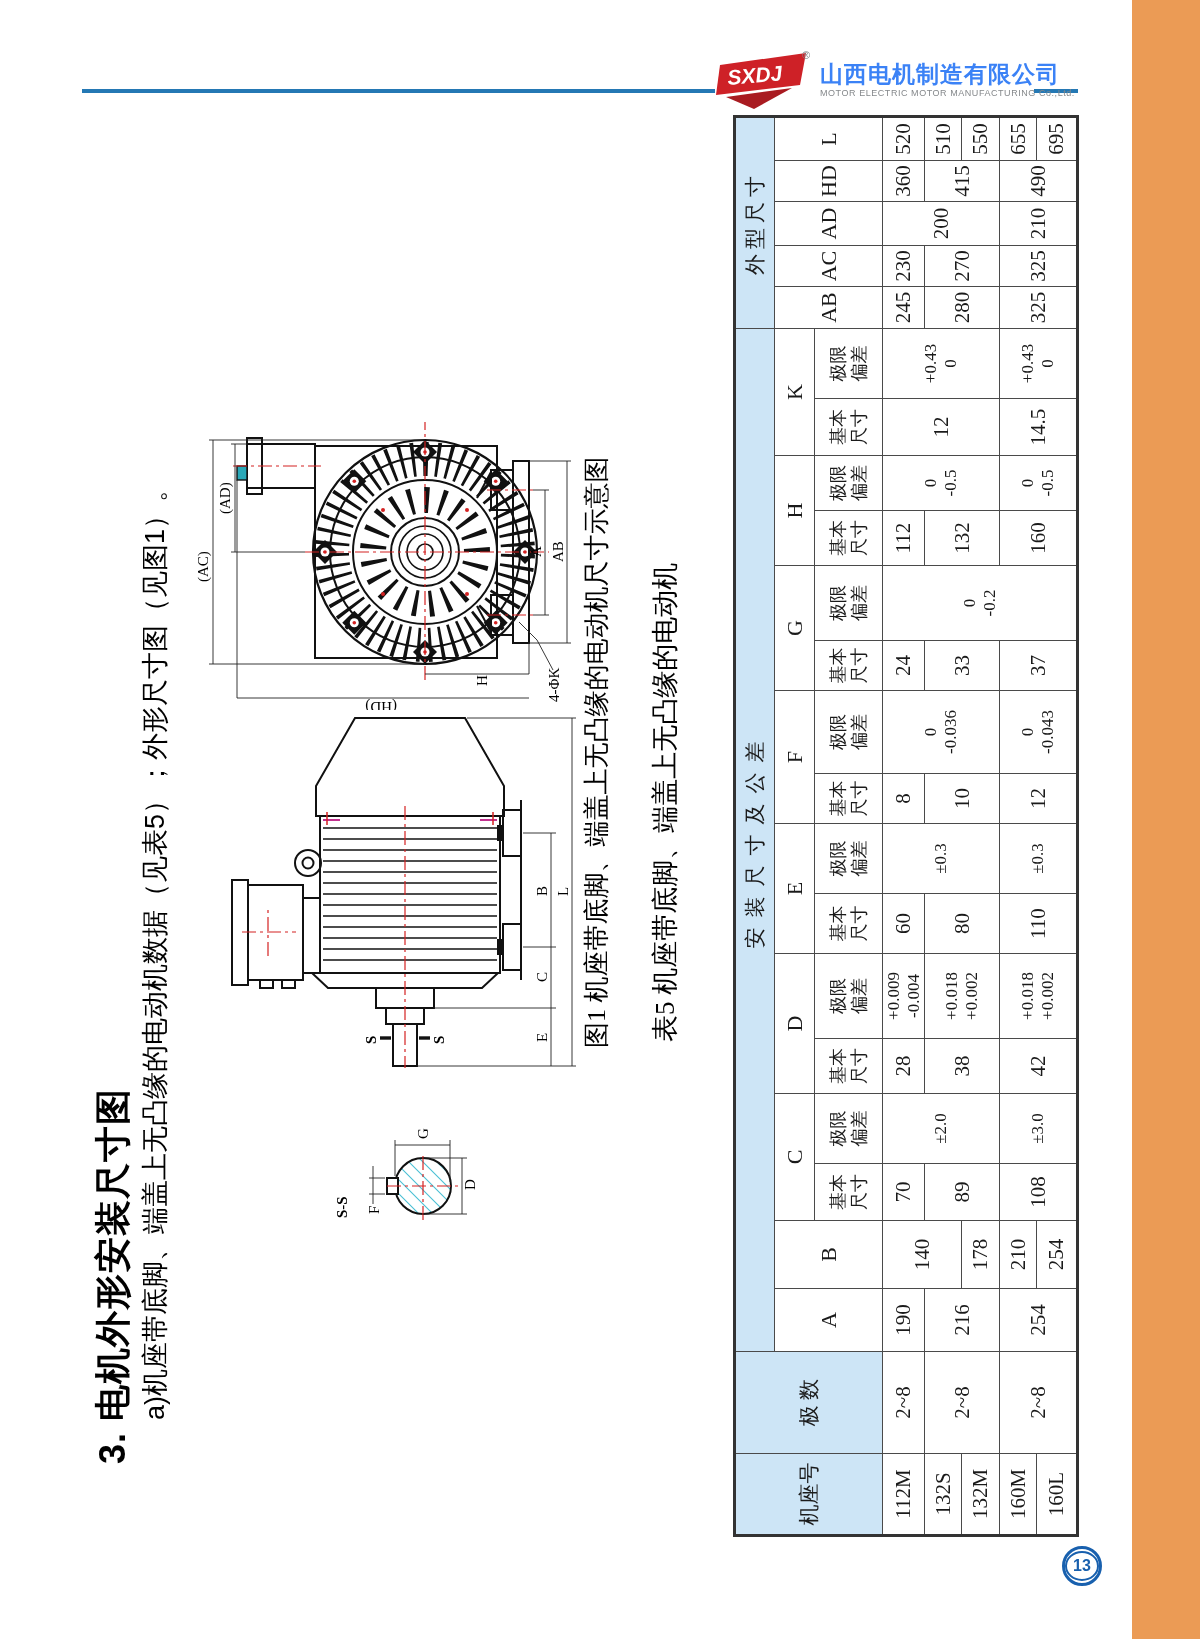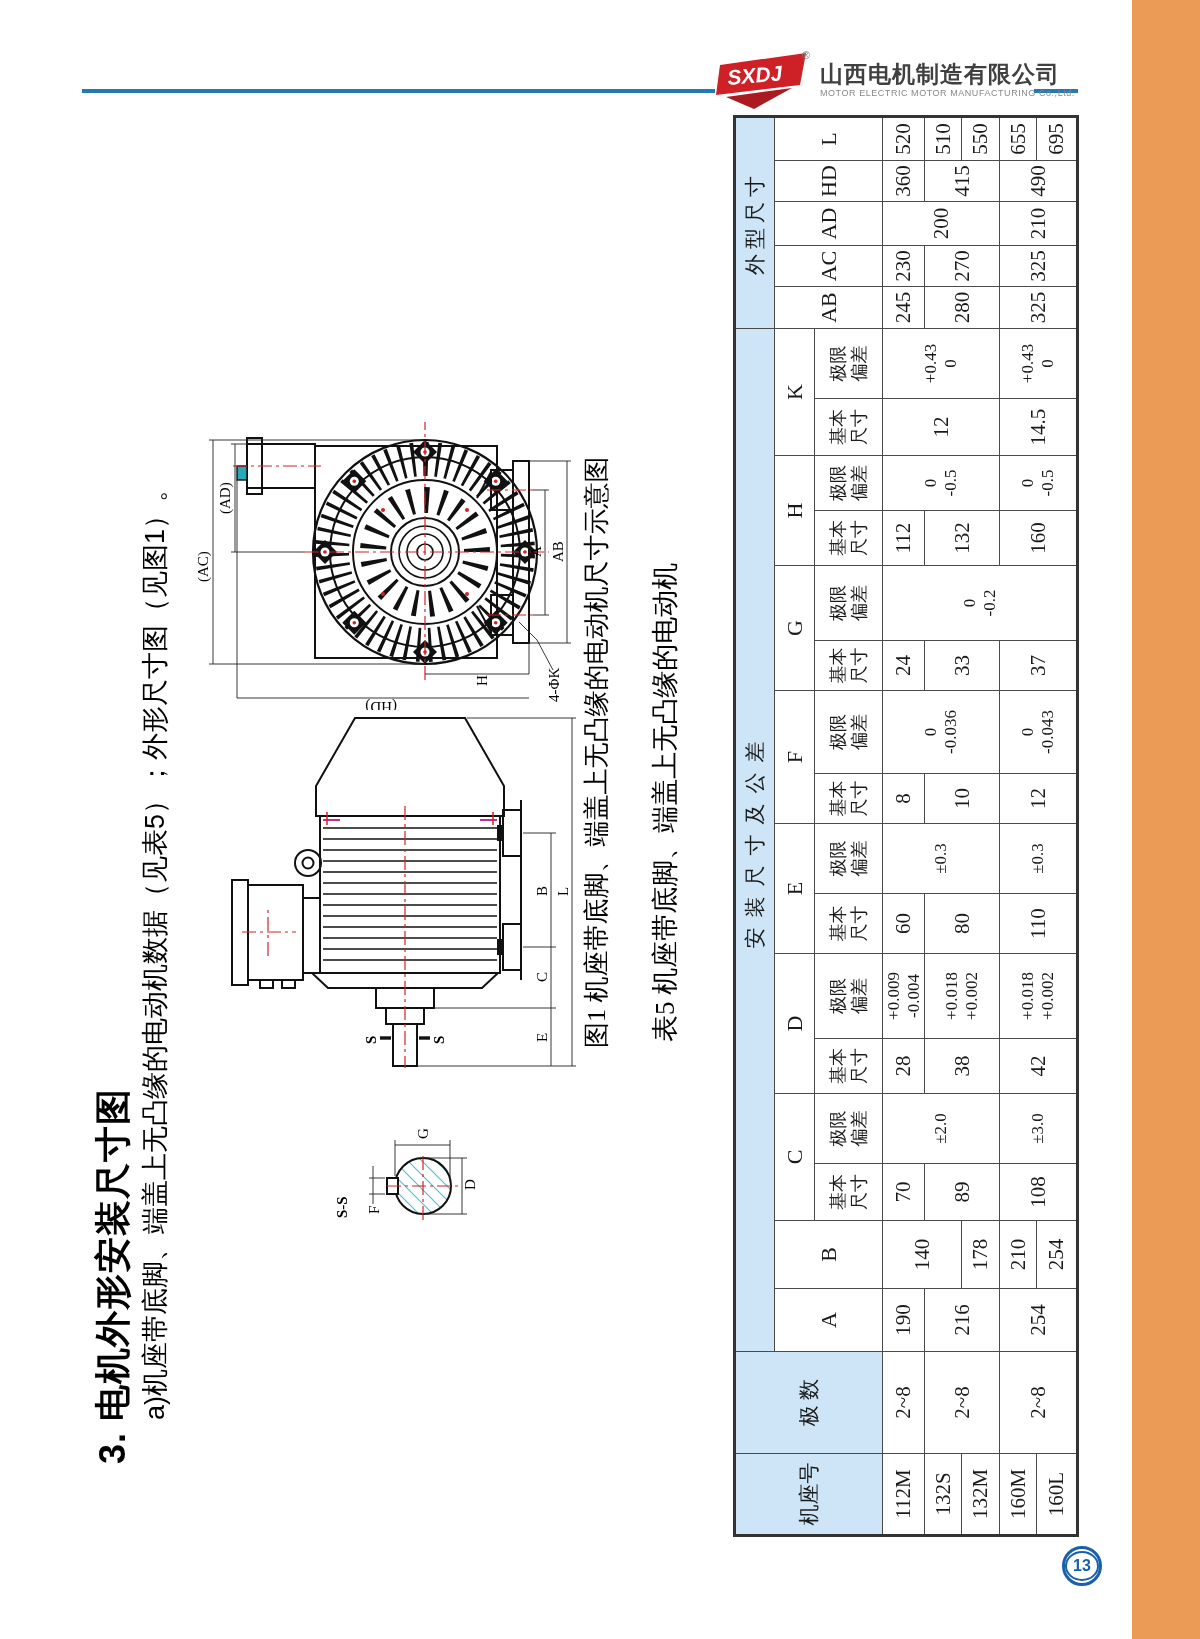--- a/index.html
+++ b/index.html
@@ -7,21 +7,21 @@
         font-family:"Liberation Sans",sans-serif;}
   
   .orange-bar{position:absolute;left:1132px;top:0;width:68px;height:1639px;background:#EB9B55;}
   .hline{position:absolute;top:89px;height:4px;background:#2478B4;}
   .hline.left{left:82px;width:633px;}
   .hline.right{left:1034px;width:44px;}
   .logo{position:absolute;left:716px;top:48px;width:315px;height:64px;display:flex;align-items:center;}
   .logo-mark{position:relative;width:96px;height:62px;flex:0 0 auto;}
   .logo-reg{position:absolute;left:86px;top:0;font-size:11px;color:#85888B;}
   .logo-text{margin-left:8px;}
-  .logo-cn{font-size:23px;font-weight:bold;color:#404040;letter-spacing:1px;line-height:25px;white-space:nowrap;}
+  .logo-cn{font-size:23px;font-weight:bold;color:#3b82f6;letter-spacing:1px;line-height:25px;white-space:nowrap;}
   .logo-en{font-size:9px;color:#85888B;letter-spacing:0.55px;line-height:12px;white-space:nowrap;}
   .page-num{position:absolute;left:1062px;top:1546px;width:40px;height:40px;border:3px solid #1860AE;
             border-radius:50%;box-sizing:border-box;display:flex;align-items:center;justify-content:center;}
   .page-num-inner{width:38px;height:30px;border:2px solid #1860AE;border-radius:50%;box-sizing:border-box;
             display:flex;align-items:center;justify-content:center;font-size:16px;font-weight:bold;color:#1860AE;}
   
   .rot{position:absolute;left:0;top:0;width:1480px;height:1010px;
        transform:translate(75px,1560px) rotate(-90deg);transform-origin:0 0;}
   .doc-title{position:absolute;left:96px;top:14px;font-size:36px;font-weight:bold;color:#000;
              letter-spacing:1px;white-space:nowrap;}

